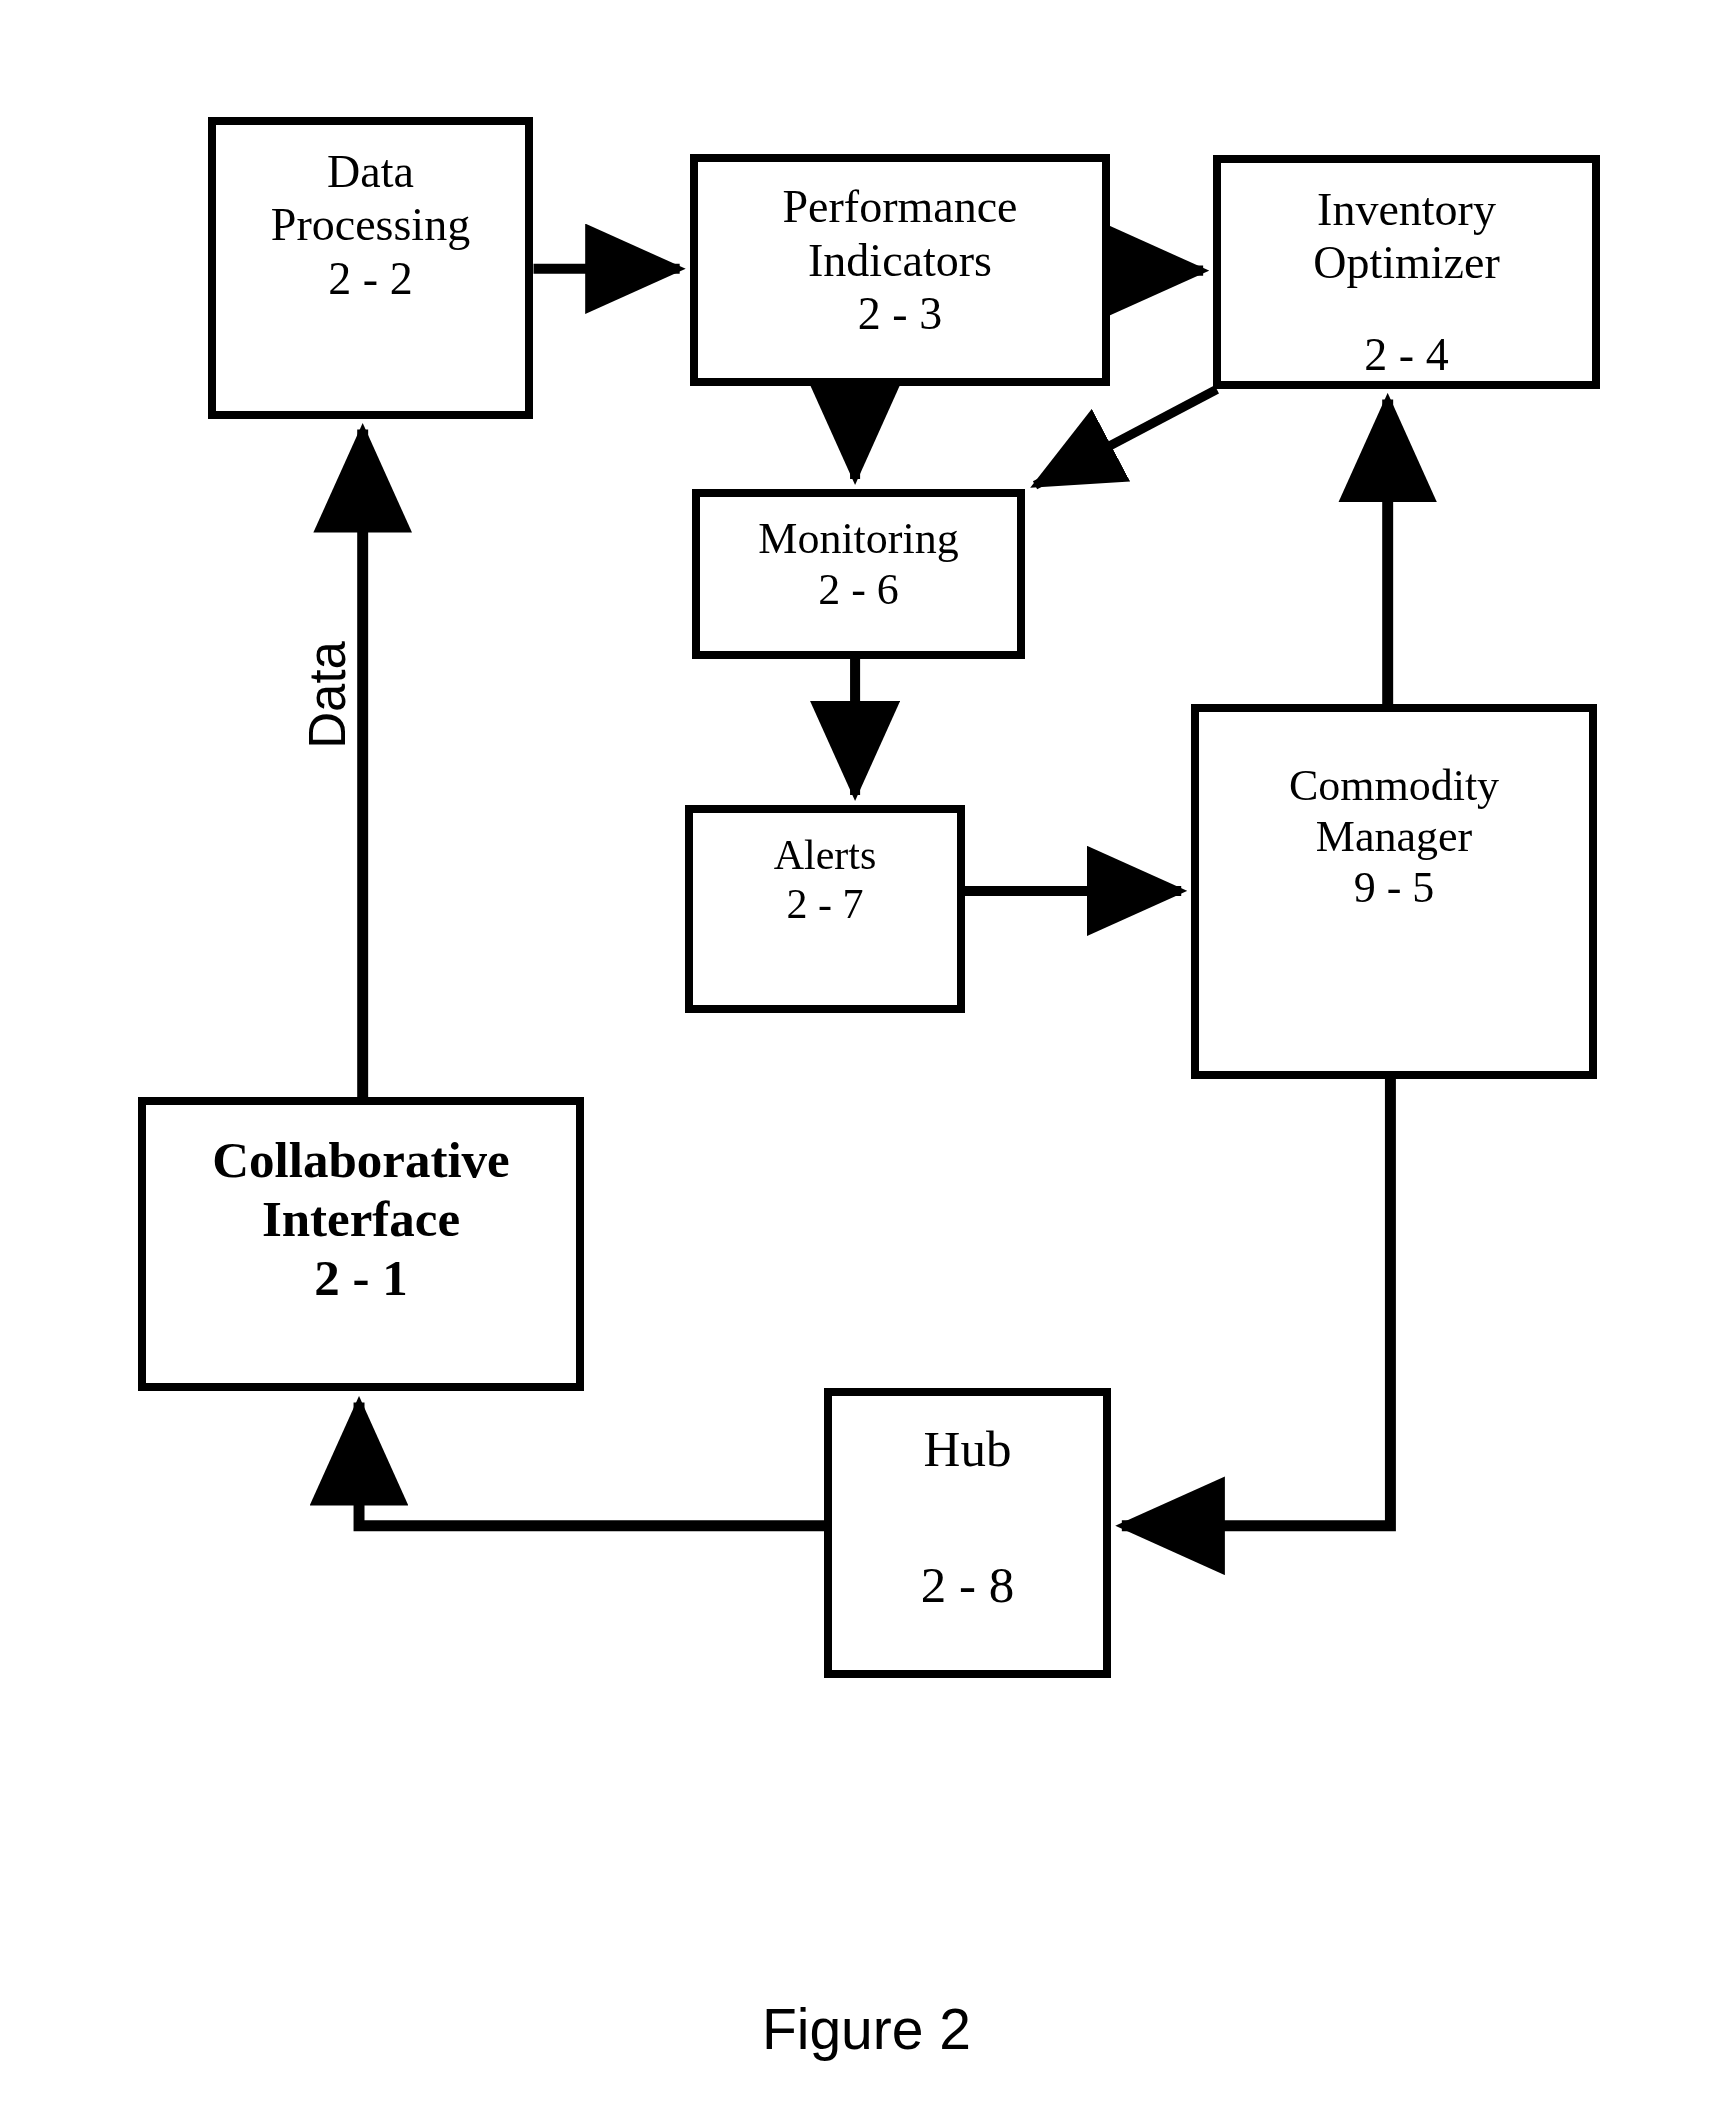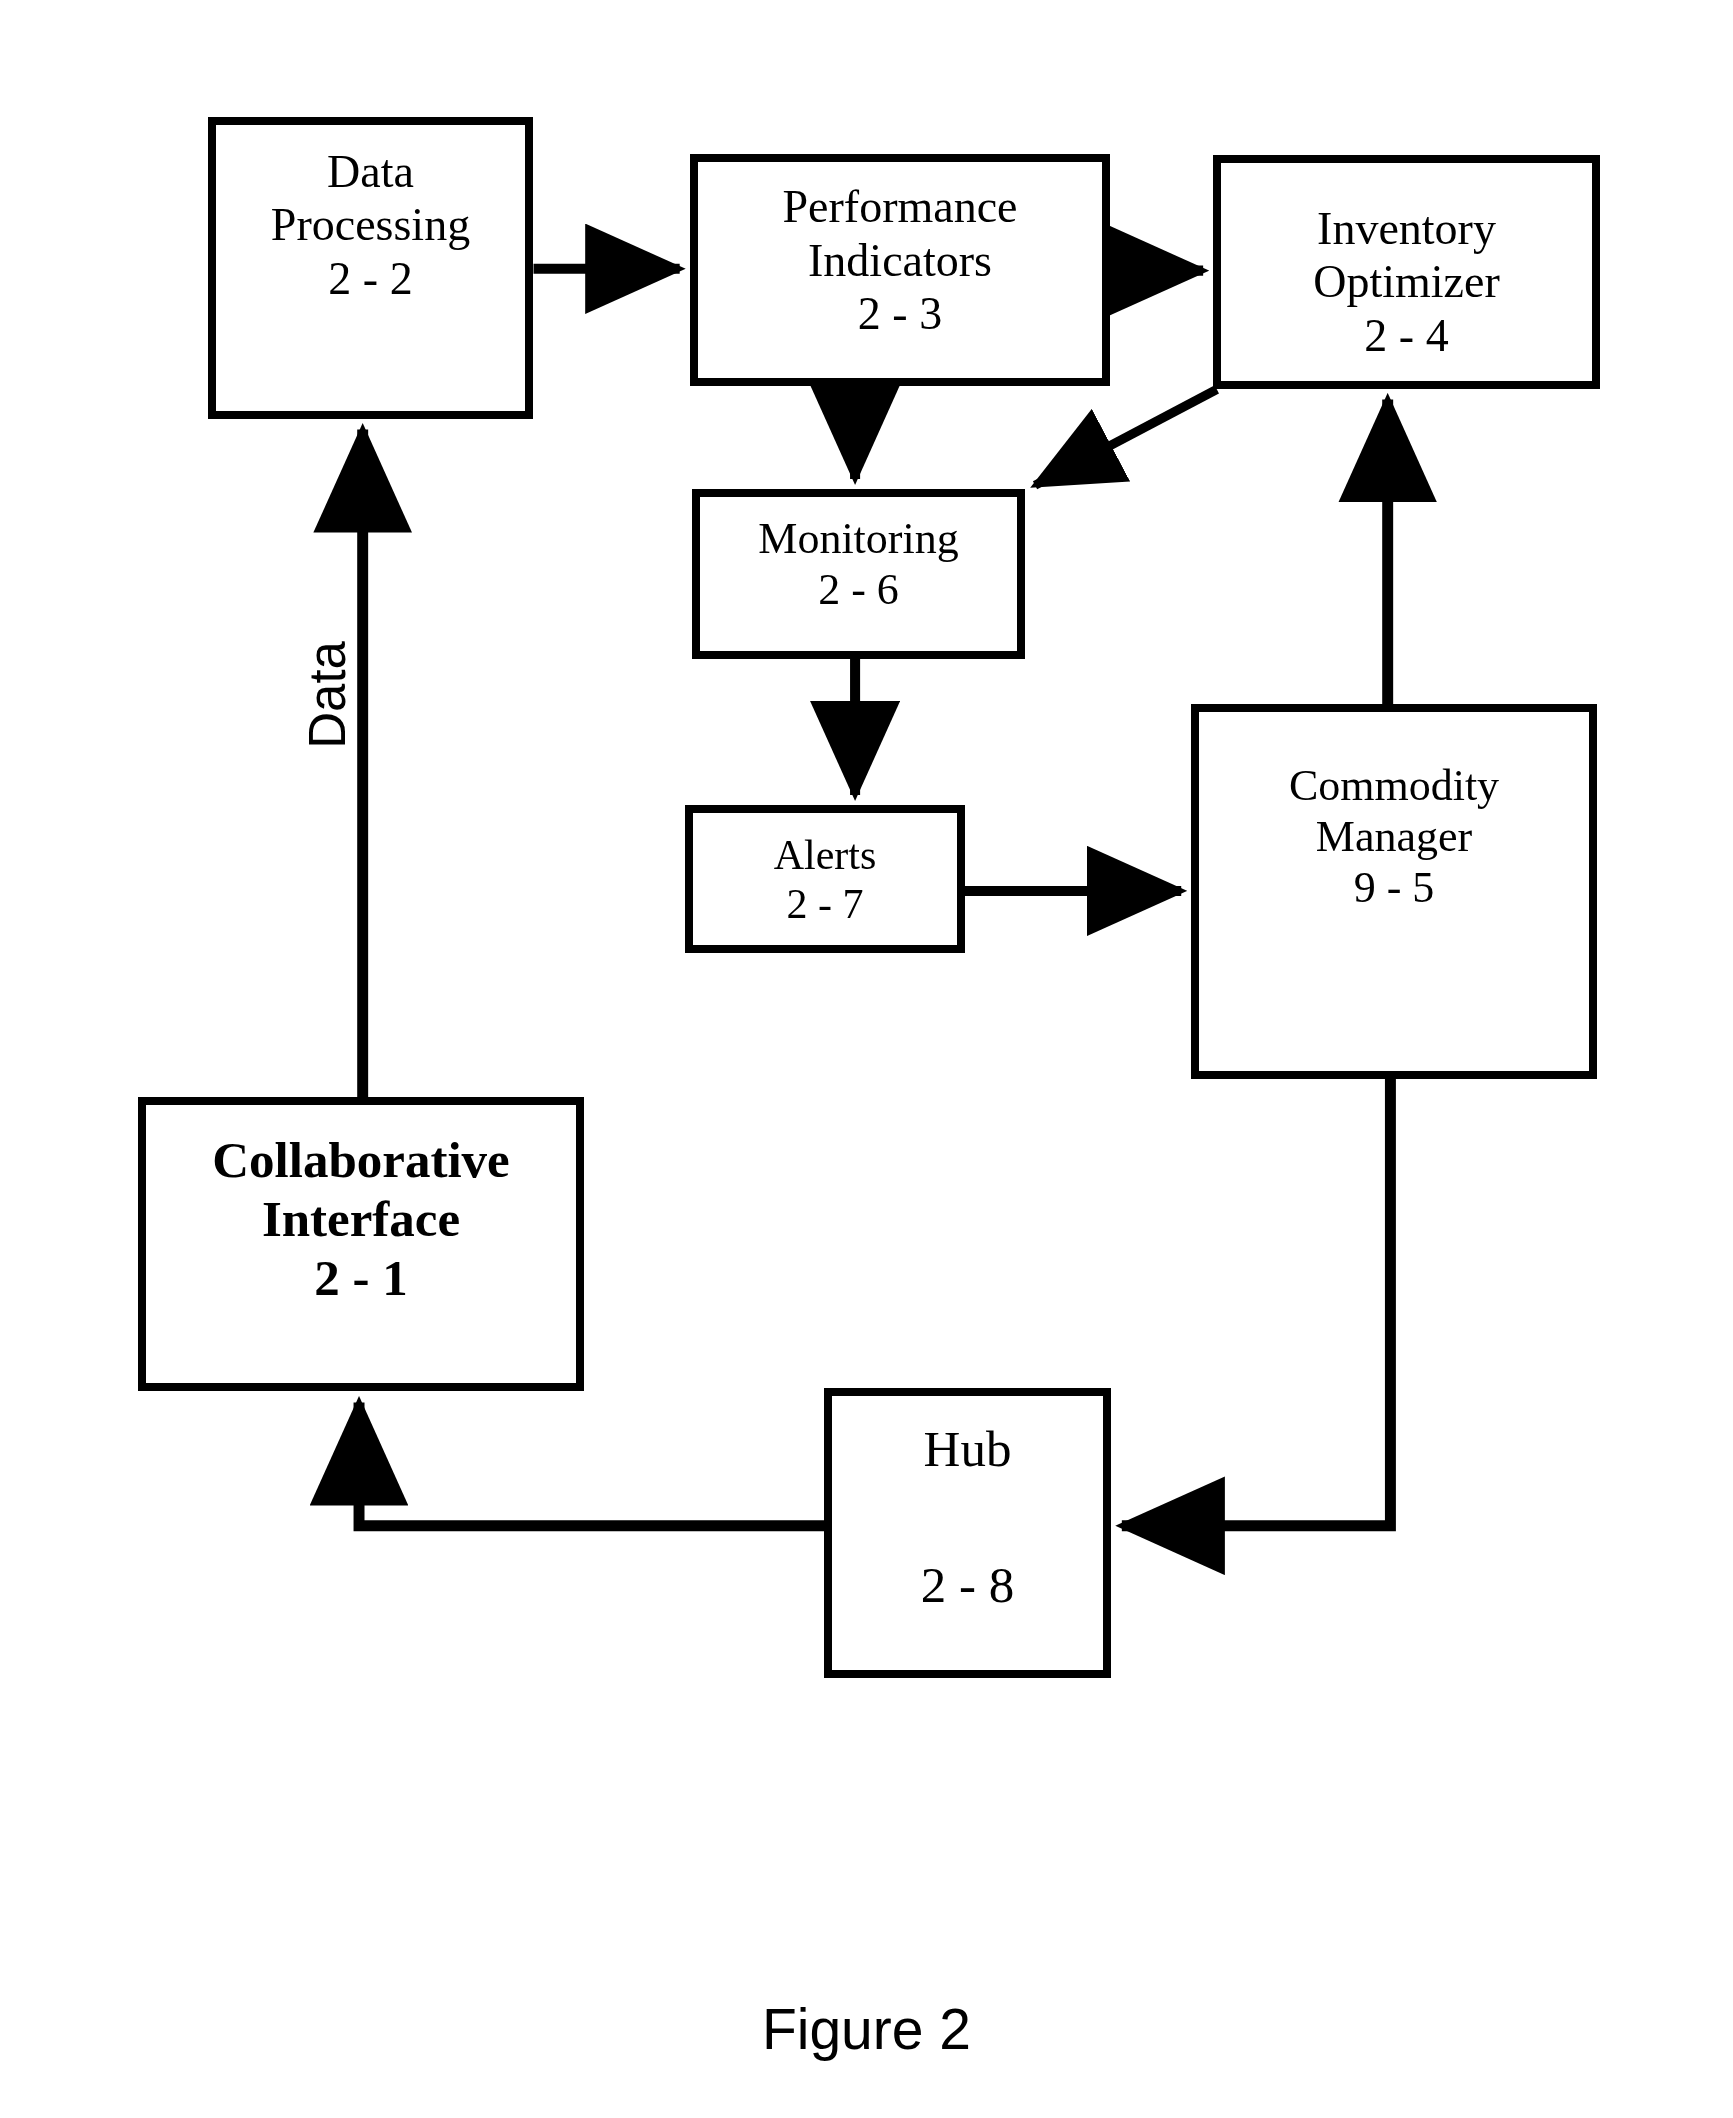--- a/index.html
+++ b/index.html
@@ -51,32 +51,32 @@
     font-size: 46px;
   }
   #node-performance-indicators {
     left: 690px; top: 154px; width: 420px; height: 232px;
     justify-content: flex-start;
     padding-top: 18.3px;
     font-size: 46px;
   }
   #node-inventory-optimizer {
     left: 1213px; top: 155px; width: 387px; height: 234px;
-    justify-content: center;
+    justify-content: space-between;
     padding-top: 20px;
     font-size: 46px;
   }
   #node-monitoring {
     left: 692px; top: 489px; width: 333px; height: 170px;
     justify-content: flex-start;
     padding-top: 16.4px;
     font-size: 44px;
   }
   #node-alerts {
-    left: 685px; top: 805px; width: 280px; height: 148px;
+    left: 685px; top: 805px; width: 280px; height: 208px;
     justify-content: flex-start;
     padding-top: 18.3px;
     font-size: 42px;
   }
   #node-commodity-manager {
     left: 1191px; top: 704px; width: 406px; height: 375px;
     justify-content: flex-start;
     padding-top: 48px;
     font-size: 44px;
   }

